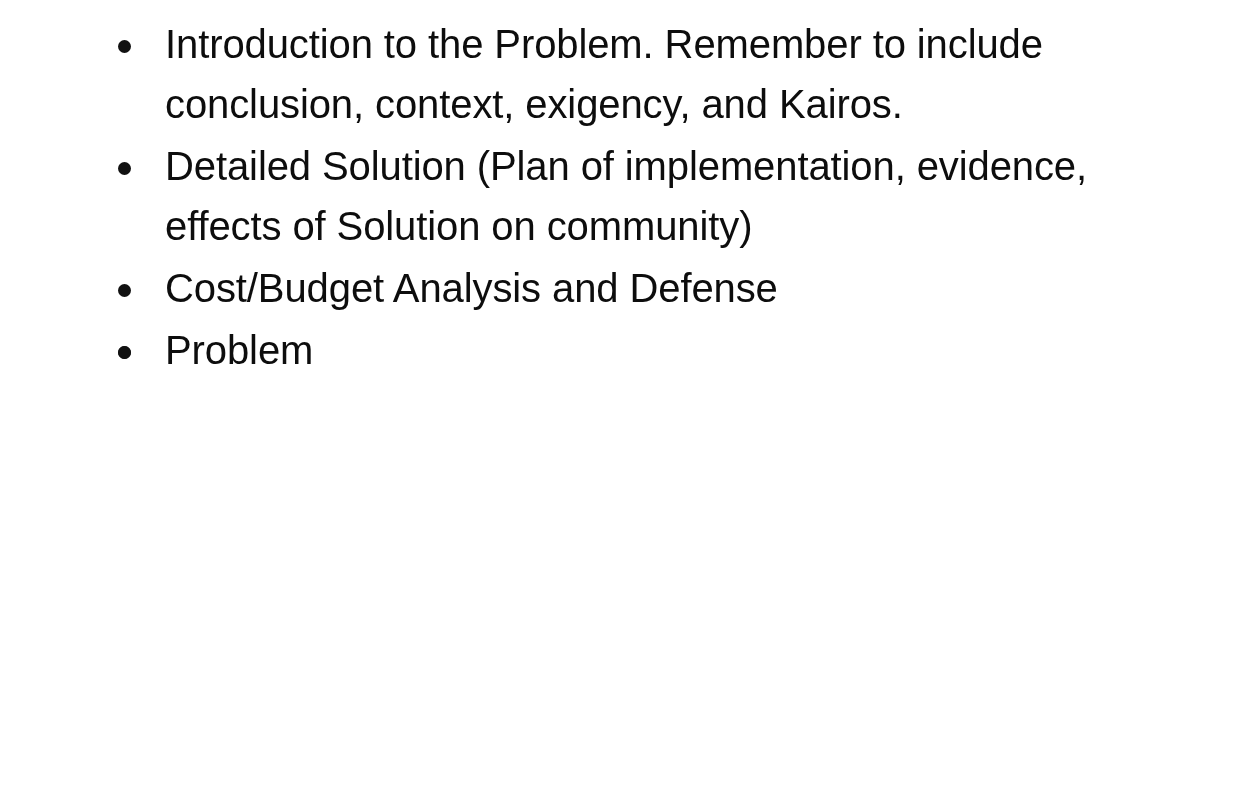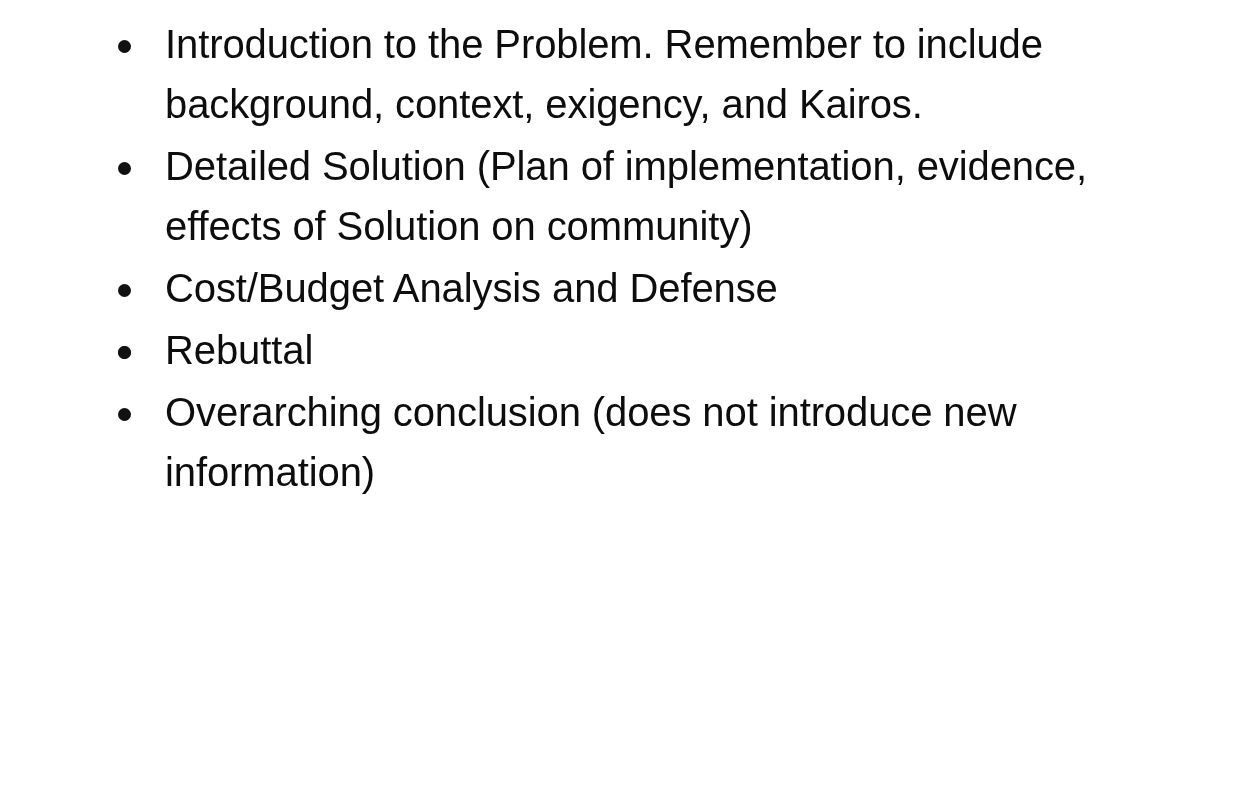--- a/index.html
+++ b/index.html
@@ -60,35 +60,31 @@
     display: inline;
   }
 </style>
 </head>
 <body>
 
 <div class="slide">
   <ul class="bullet-list">
     <li>
       <span class="bullet-dot"></span>
-      <span class="item-text">Introduction to the Problem. Remember to include background, context, exigency, and Kairos.</span>
+      <span class="item-text">Introduction to the Problem. Remember to include conclusion, context, exigency, and Kairos.</span>
     </li>
     <li>
       <span class="bullet-dot"></span>
       <span class="item-text">Detailed Solution (Plan of implementation, evidence, effects of Solution on community)</span>
     </li>
     <li>
       <span class="bullet-dot"></span>
       <span class="item-text">Cost/Budget Analysis and Defense</span>
     </li>
     <li>
       <span class="bullet-dot"></span>
     </li>
     <li>
       <span class="bullet-dot"></span>
-      <span class="item-text">Rebuttal</span>
-    </li>
-    <li>
-      <span class="bullet-dot"></span>
-      <span class="item-text">Overarching conclusion (does not introduce new information)</span>
+      <span class="item-text">Problem</span>
     </li>
   </ul>
 </div>
 
 </body></html>

